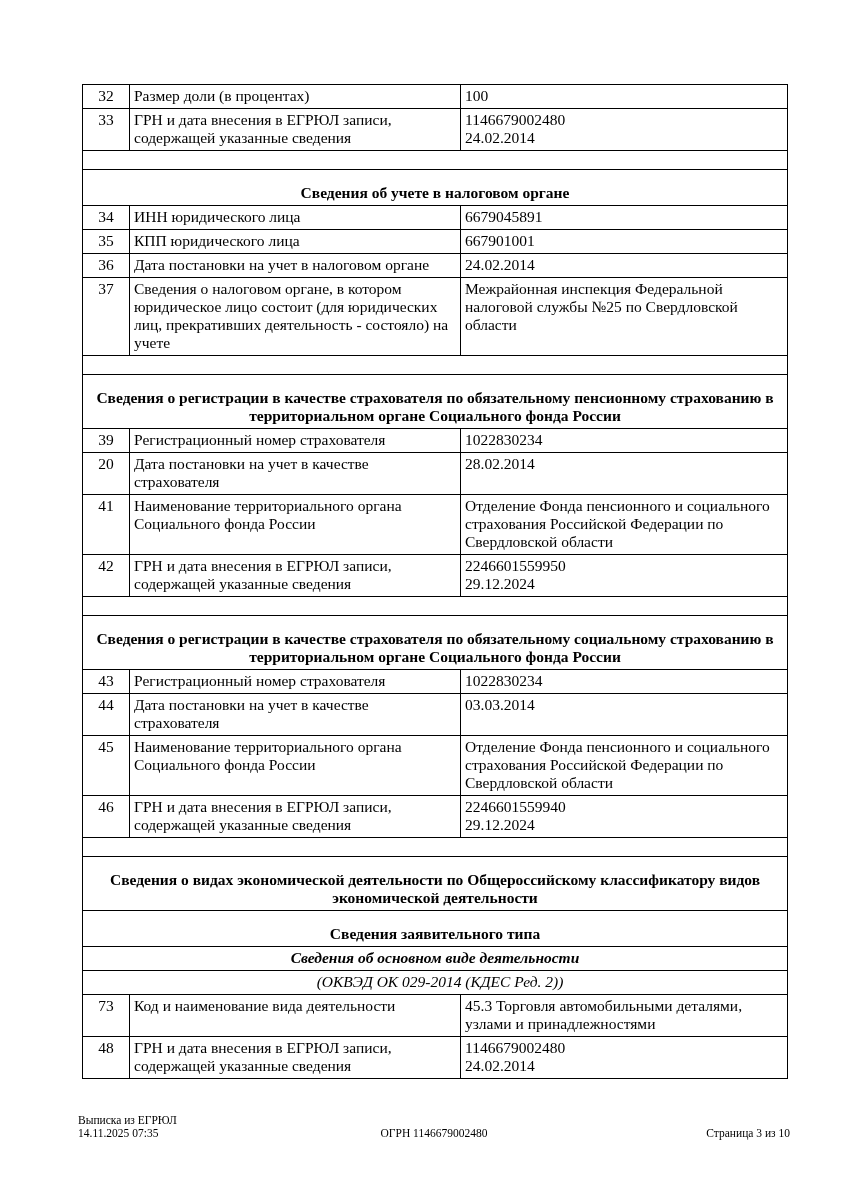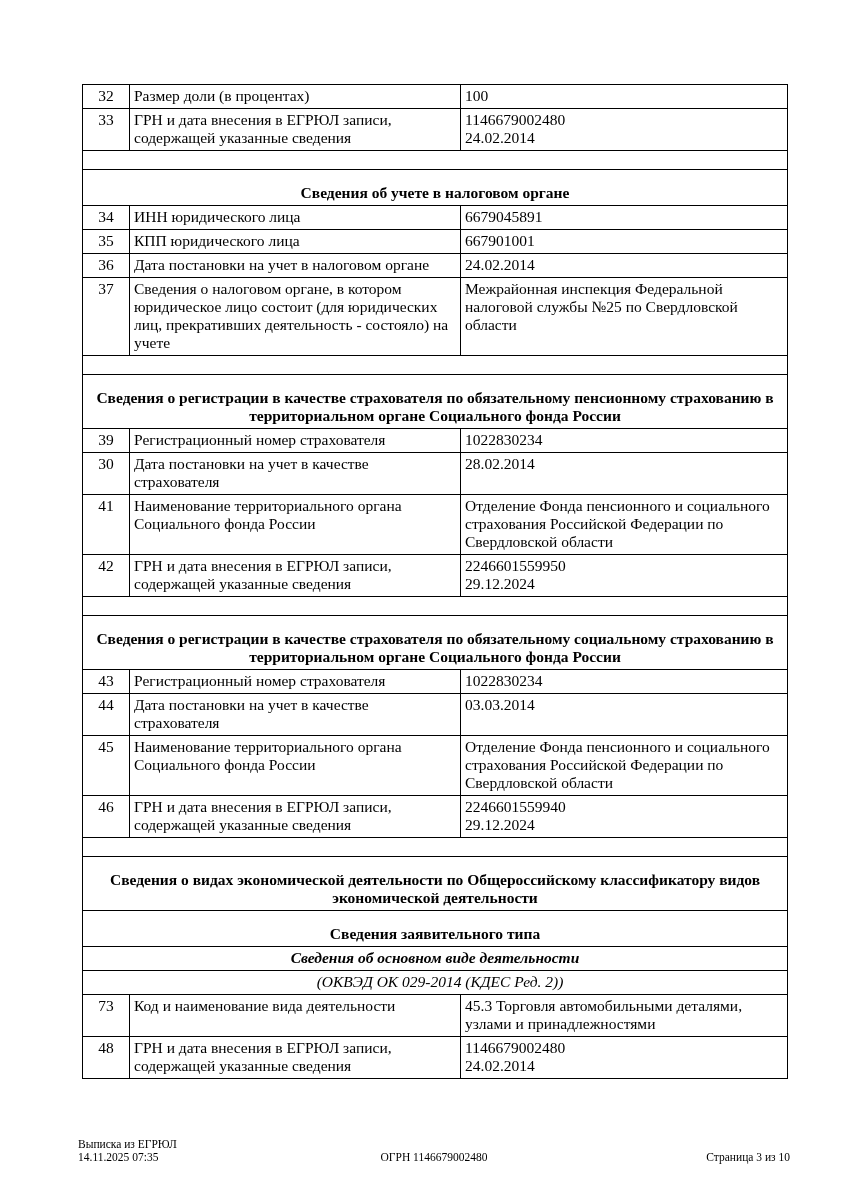--- a/index.html
+++ b/index.html
@@ -28,21 +28,21 @@
   td.num { text-align:center; padding-left:1px; padding-right:1px; }
   td.val { white-space:pre-line; }
 
   tr.spacer td { height:18px; padding:0; }
 
   td.hdr     { font-weight:bold; text-align:center; padding:14px 10px 3px 10px; }
   td.hdr-bi  { font-weight:bold; font-style:italic; text-align:center; padding:2px 10px 3px 10px; }
   td.hdr-it  { font-style:italic; text-align:center; padding:2px 10px 3px 20px; }
 
   .footer {
-    position:absolute; left:78px; right:58px; top:1138px;
+    position:absolute; left:78px; right:58px; top:1114px;
     display:flex; align-items:flex-end;
     font-size:11.5px; line-height:13px;
   }
   .f-left   { flex:1; text-align:left; }
   .f-center { flex:1; text-align:center; }
   .f-right  { flex:1; text-align:right; }
 </style>
 </head>
 <body>
 
@@ -97,21 +97,21 @@
         </tr>
       <tr>
         <td class="hdr" colspan="3">Сведения о регистрации в качестве страхователя по обязательному пенсионному страхованию в территориальном органе Социального фонда России</td>
       </tr>
       <tr>
         <td class="num">39</td>
         <td class="name">Регистрационный номер страхователя</td>
         <td class="val">1022830234</td>
       </tr>
       <tr>
-        <td class="num">30</td>
+        <td class="num">20</td>
         <td class="name">Дата постановки на учет в качестве страхователя</td>
         <td class="val">28.02.2014</td>
       </tr>
       <tr>
         <td class="num">41</td>
         <td class="name">Наименование территориального органа Социального фонда России</td>
         <td class="val">Отделение Фонда пенсионного и социального страхования Российской Федерации по Свердловской области</td>
       </tr>
       <tr>
         <td class="num">42</td>

